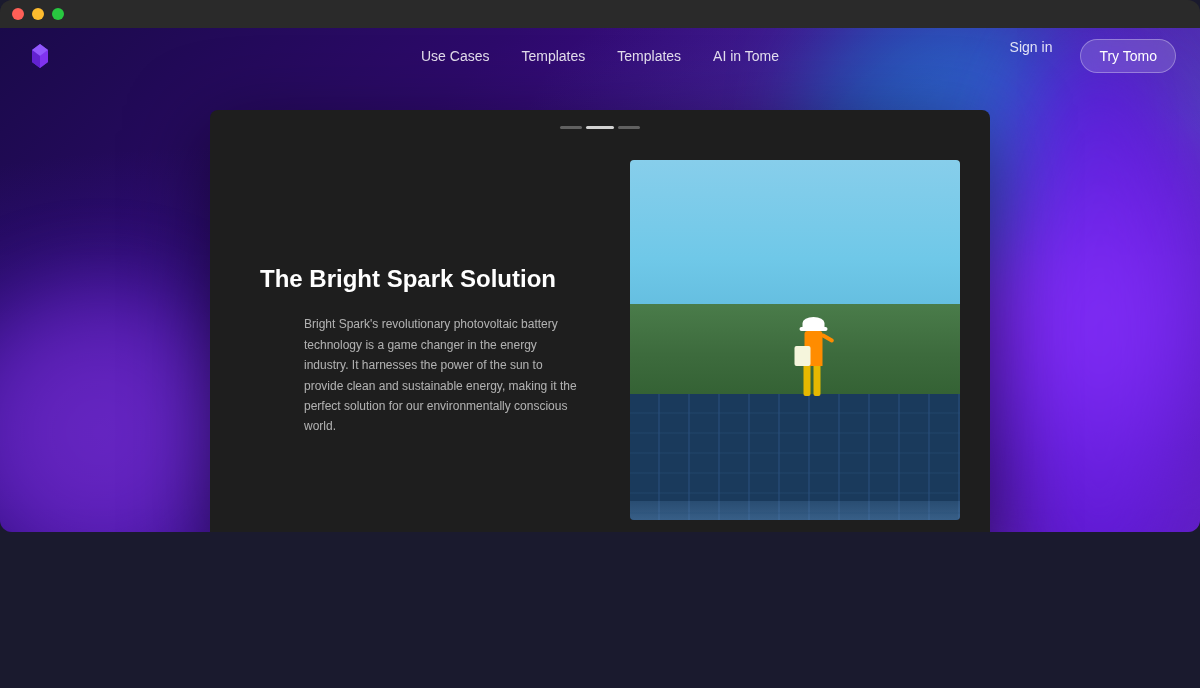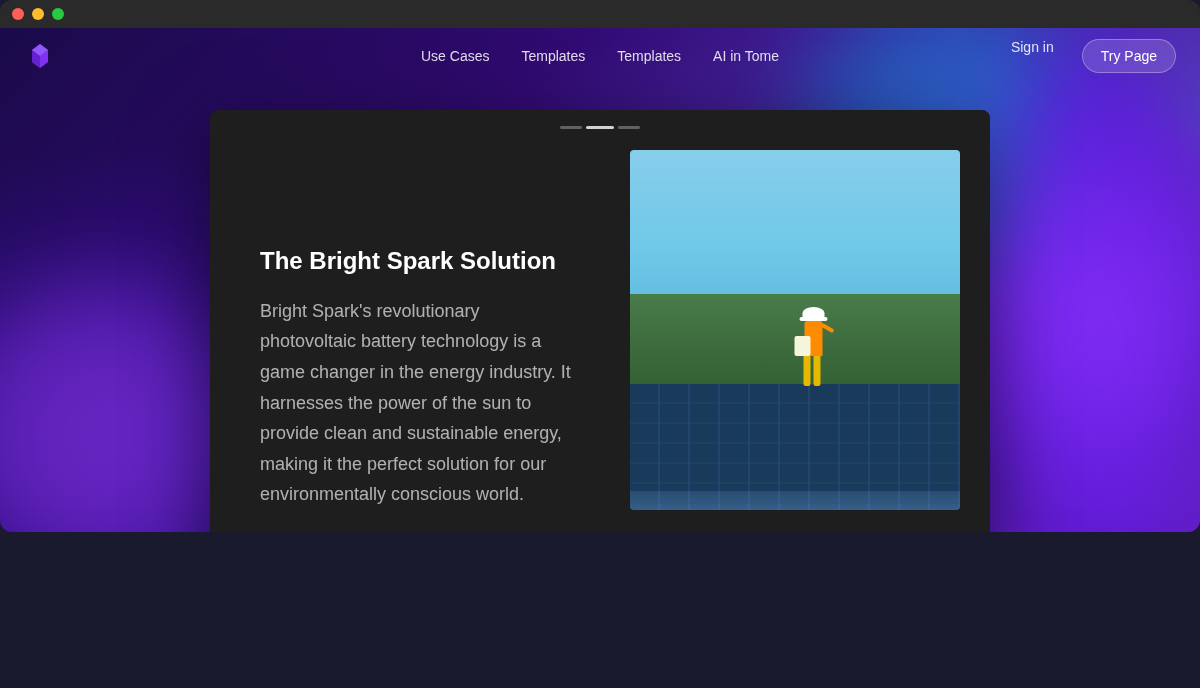--- a/index.html
+++ b/index.html
@@ -216,43 +216,43 @@
     .slide-dot.inactive {
       background: rgba(255,255,255,0.3);
       width: 22px;
     }
 
     
     .slide-content {
       display: flex;
       height: 100%;
       padding: 40px 0 30px 0;
-      align-items: flex-end;
     }
 
     .slide-left {
       flex: 1;
       padding: 40px 40px 20px 50px;
       display: flex;
       flex-direction: column;
       justify-content: center;
     }
 
     .slide-title {
       color: white;
       font-size: 24px;
       font-weight: 600;
       margin-bottom: 20px;
       line-height: 1.3;
     }
 
     .slide-body {
       color: rgba(255,255,255,0.65);
-      font-size: 18px;
+      font-size: 12px;
       line-height: 1.7;
+      margin-left: 44px;
     }
 
     .slide-right {
       flex: 1;
       padding: 20px 30px 20px 10px;
       display: flex;
       align-items: center;
       justify-content: center;
     }
 
@@ -436,21 +436,21 @@
 
     <div class="navbar-center">
       <a class="nav-link">Use Cases</a>
       <a class="nav-link">Templates</a>
       <a class="nav-link">Templates</a>
       <a class="nav-link">AI in Tome</a>
     </div>
 
     <div class="navbar-right">
       <button class="sign-in-btn">Sign in</button>
-      <button class="try-tome-btn">Try Page</button>
+      <button class="try-tome-btn">Try Tomo</button>
     </div>
   </nav>
 
 
   <div class="presentation-window">
 
     <div class="slide-nav">
       <div class="slide-dot inactive"></div>
       <div class="slide-dot active"></div>
       <div class="slide-dot inactive"></div>

